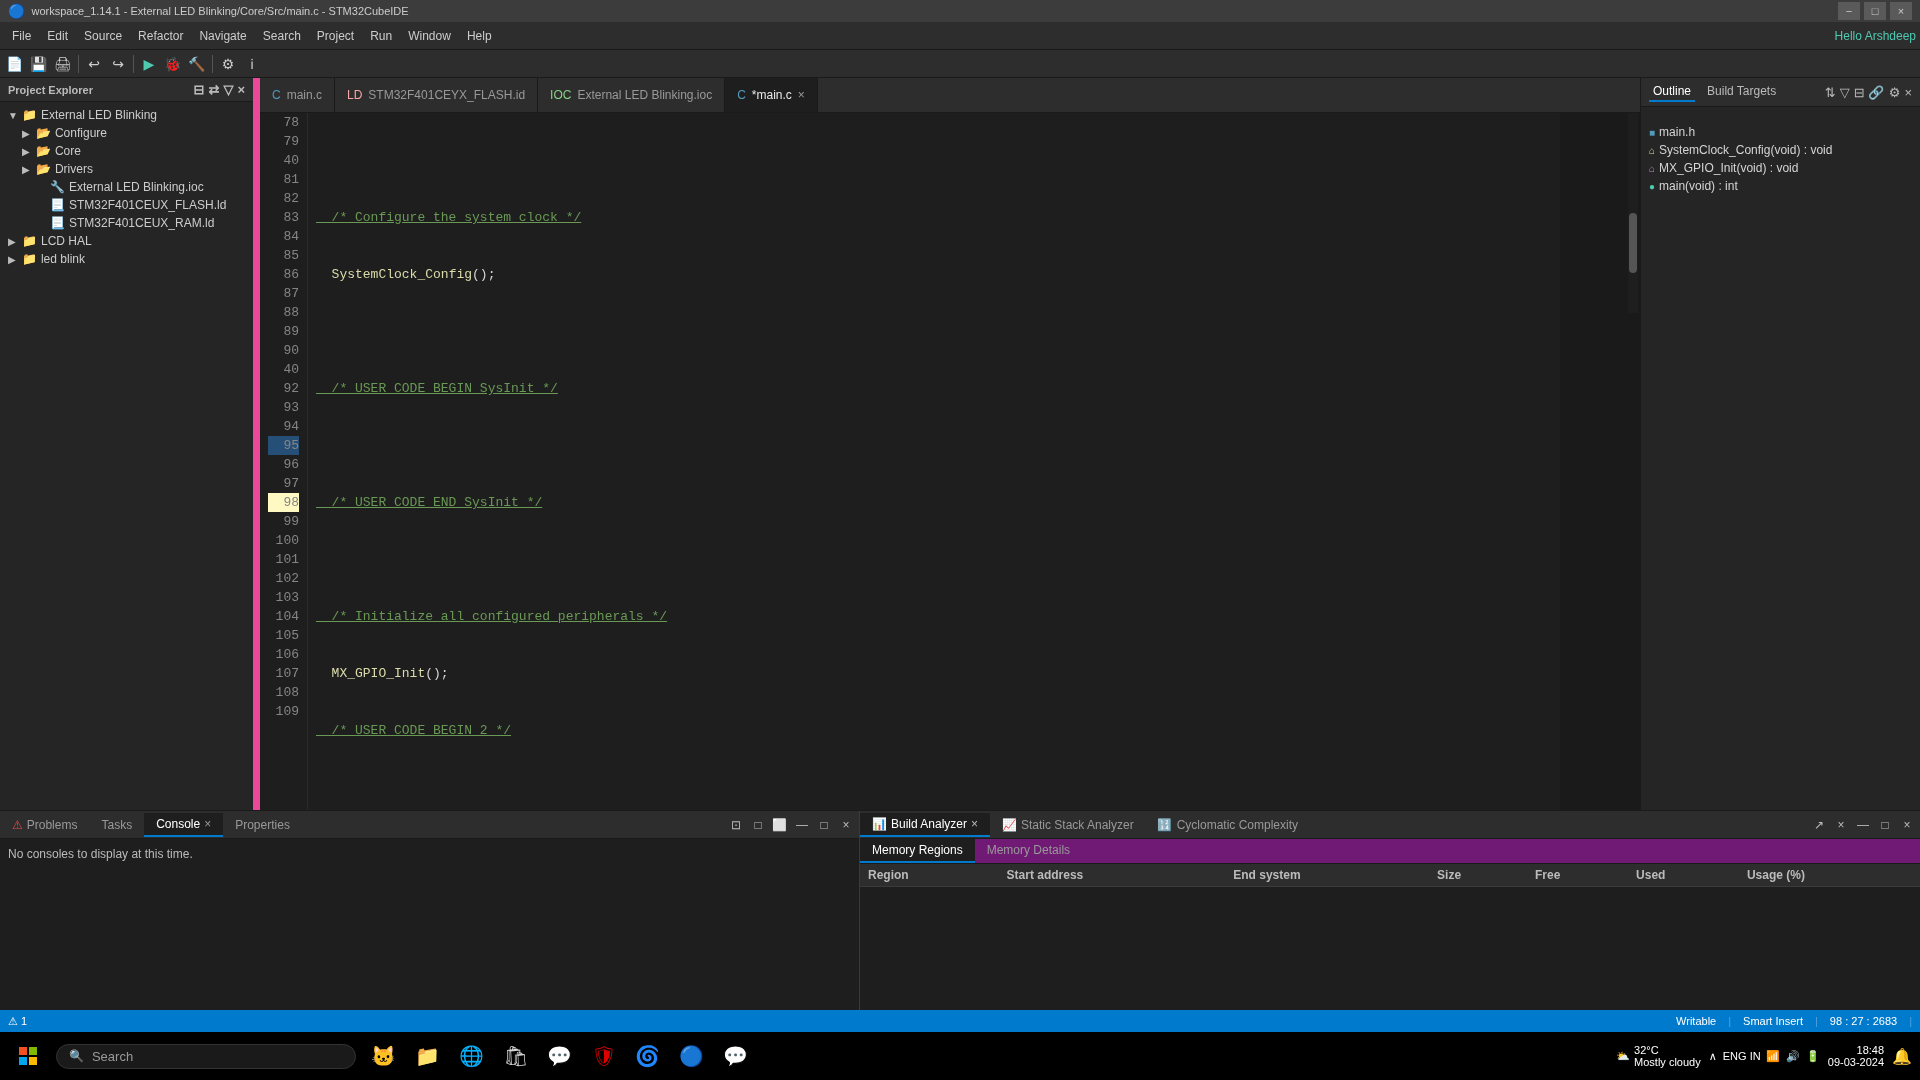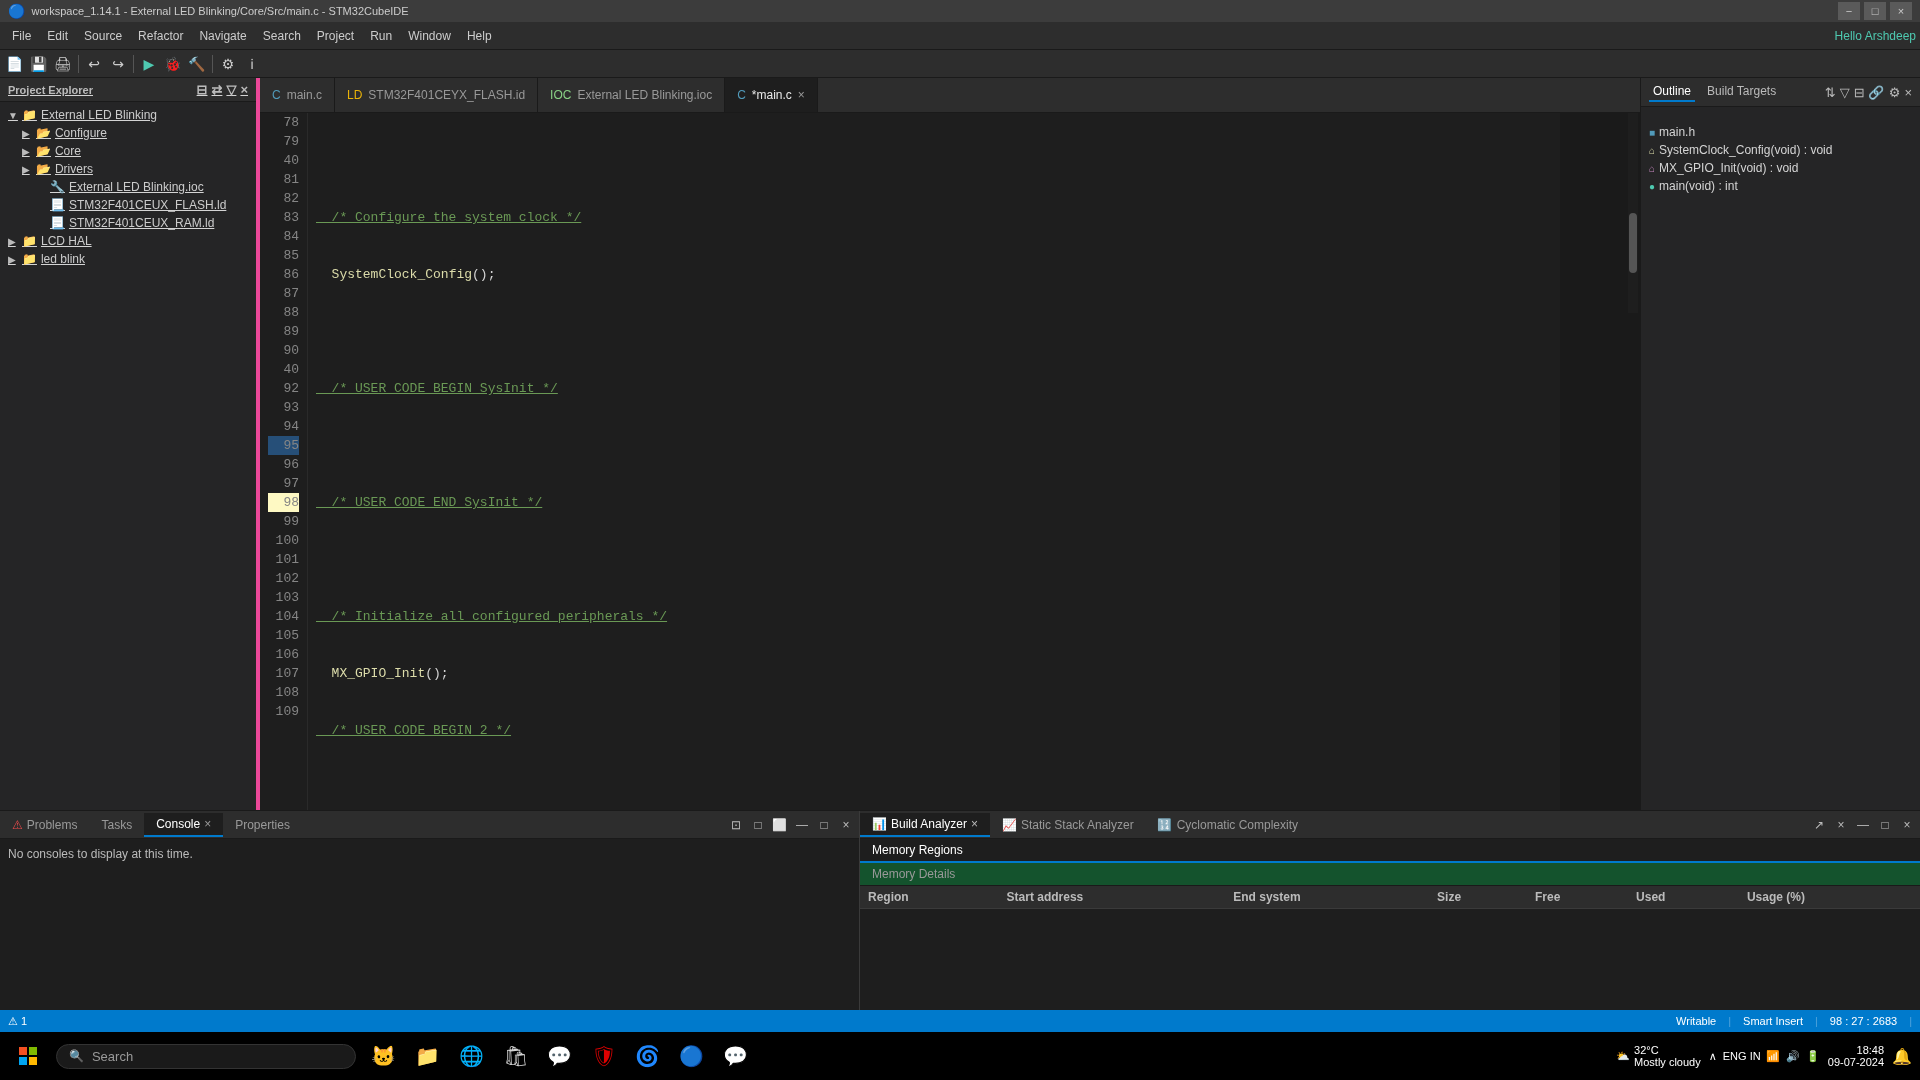--- a/index.html
+++ b/index.html
@@ -18,21 +18,21 @@
     
     .toolbar { background: #2d2d2d; height: 28px; display: flex; align-items: center; padding: 0 4px; flex-shrink: 0; border-bottom: 1px solid #1a1a1a; gap: 2px; }
     .toolbar-btn { width: 22px; height: 22px; background: transparent; border: none; color: #ccc; cursor: pointer; display: flex; align-items: center; justify-content: center; font-size: 14px; }
     .toolbar-sep { width: 1px; height: 18px; background: #555; margin: 0 2px; }
     .toolbar-greeting { color: #4ec9b0; font-size: 12px; margin-left: 8px; }
 
     
     .main-content { display: flex; flex: 1; overflow: hidden; }
 
     
-    .sidebar { width: 260px; background: #252526; border-right: 4px solid #ec4899; display: flex; flex-direction: column; flex-shrink: 0; text-decoration: underline; }
+    .sidebar { width: 260px; background: #252526; border-right: 7px solid #ec4899; display: flex; flex-direction: column; flex-shrink: 0; }
     .sidebar-header { background: #2d2d2d; padding: 4px 8px; font-size: 11px; font-weight: bold; color: #bbb; display: flex; align-items: center; justify-content: space-between; border-bottom: 1px solid #1a1a1a; }
     .sidebar-header-title { display: flex; align-items: center; gap: 4px; }
     .sidebar-header-icons { display: flex; gap: 4px; }
     .sidebar-icon-btn { cursor: pointer; color: #bbb; font-size: 13px; }
 
     .tree { flex: 1; overflow-y: auto; padding: 4px 0; }
     .tree-item { display: flex; align-items: center; padding: 2px 4px; cursor: pointer; font-size: 12px; }
     .tree-indent { display: inline-block; }
     .tree-arrow { display: inline-block; width: 14px; color: #bbb; font-size: 10px; }
     .tree-icon { margin-right: 4px; }
@@ -80,21 +80,21 @@
     .bottom-tab-close { cursor: pointer; color: #999; }
     .bottom-content { flex: 1; padding: 8px; color: #bbb; font-size: 12px; }
     .bottom-icons { display: flex; gap: 4px; margin-left: auto; padding: 0 4px; }
     .bottom-icon-btn { width: 18px; height: 18px; background: transparent; border: none; color: #bbb; cursor: pointer; display: flex; align-items: center; justify-content: center; font-size: 12px; }
 
     
     .bottom-right { flex: 1; background: #1e1e1e; display: flex; flex-direction: column; }
     .build-tabs-row { background: #2d2d2d; display: flex; align-items: center; height: 28px; border-bottom: 1px solid #1a1a1a; }
     .build-tab { padding: 4px 12px; color: #999; cursor: pointer; font-size: 12px; display: flex; align-items: center; gap: 4px; }
     .build-tab.active { color: #fff; border-bottom: 2px solid #007acc; background: #1e1e1e; }
-    .memory-tabs { display: flex; border-bottom: 1px solid #1a1a1a; background: #14532d; flex-direction: column; }
+    .memory-tabs { display: flex; border-bottom: 1px solid #1a1a1a; background: #701a75; }
     .memory-tab { padding: 4px 12px; color: #999; cursor: pointer; font-size: 12px; }
     .memory-tab.active { color: #fff; background: #1e1e1e; border-bottom: 2px solid #007acc; }
     .memory-table { width: 100%; border-collapse: collapse; font-size: 12px; }
     .memory-table th { background: #2d2d2d; color: #bbb; padding: 4px 8px; text-align: left; border-bottom: 1px solid #3a3a3a; }
 
     
     .status-bar { background: #007acc; height: 22px; display: flex; align-items: center; padding: 0 8px; font-size: 11px; color: #fff; flex-shrink: 0; justify-content: space-between; }
     .status-left { display: flex; align-items: center; gap: 12px; }
     .status-right { display: flex; align-items: center; gap: 12px; }
     .status-item { cursor: pointer; }
@@ -247,21 +247,21 @@
   </div>
 
   <div class="editor-area">
 
     <div class="tab-bar">
       <div class="tab">
         <span style="color:#519aba;">C</span>
         <span>main.c</span>
       </div>
       <div class="tab">
-        <span style="color:#eab308;">LD</span>
+        <span style="color:#fca5a5;">LD</span>
         <span>STM32F401CEYX_FLASH.id</span>
       </div>
       <div class="tab">
         <span style="color:#89d185;">IOC</span>
         <span>External LED Blinking.ioc</span>
       </div>
       <div class="tab active">
         <span style="color:#519aba;">C</span>
         <span class="tab-dirty">*main.c</span>
         <span class="tab-close">×</span>
@@ -532,17 +532,17 @@
       <span style="cursor:pointer;">∧</span>
       <span style="cursor:pointer; text-align:center;">
         <div>ENG IN</div>
       </span>
       <span style="cursor:pointer;">📶</span>
       <span style="cursor:pointer;">🔊</span>
       <span style="cursor:pointer;">🔋</span>
     </div>
     <div class="taskbar-clock">
       <div>18:48</div>
-      <div>09-07-2024</div>
+      <div>09-03-2024</div>
     </div>
     <span style="cursor:pointer;font-size:16px;">🔔</span>
   </div>
 </div>
 
 </body></html>

